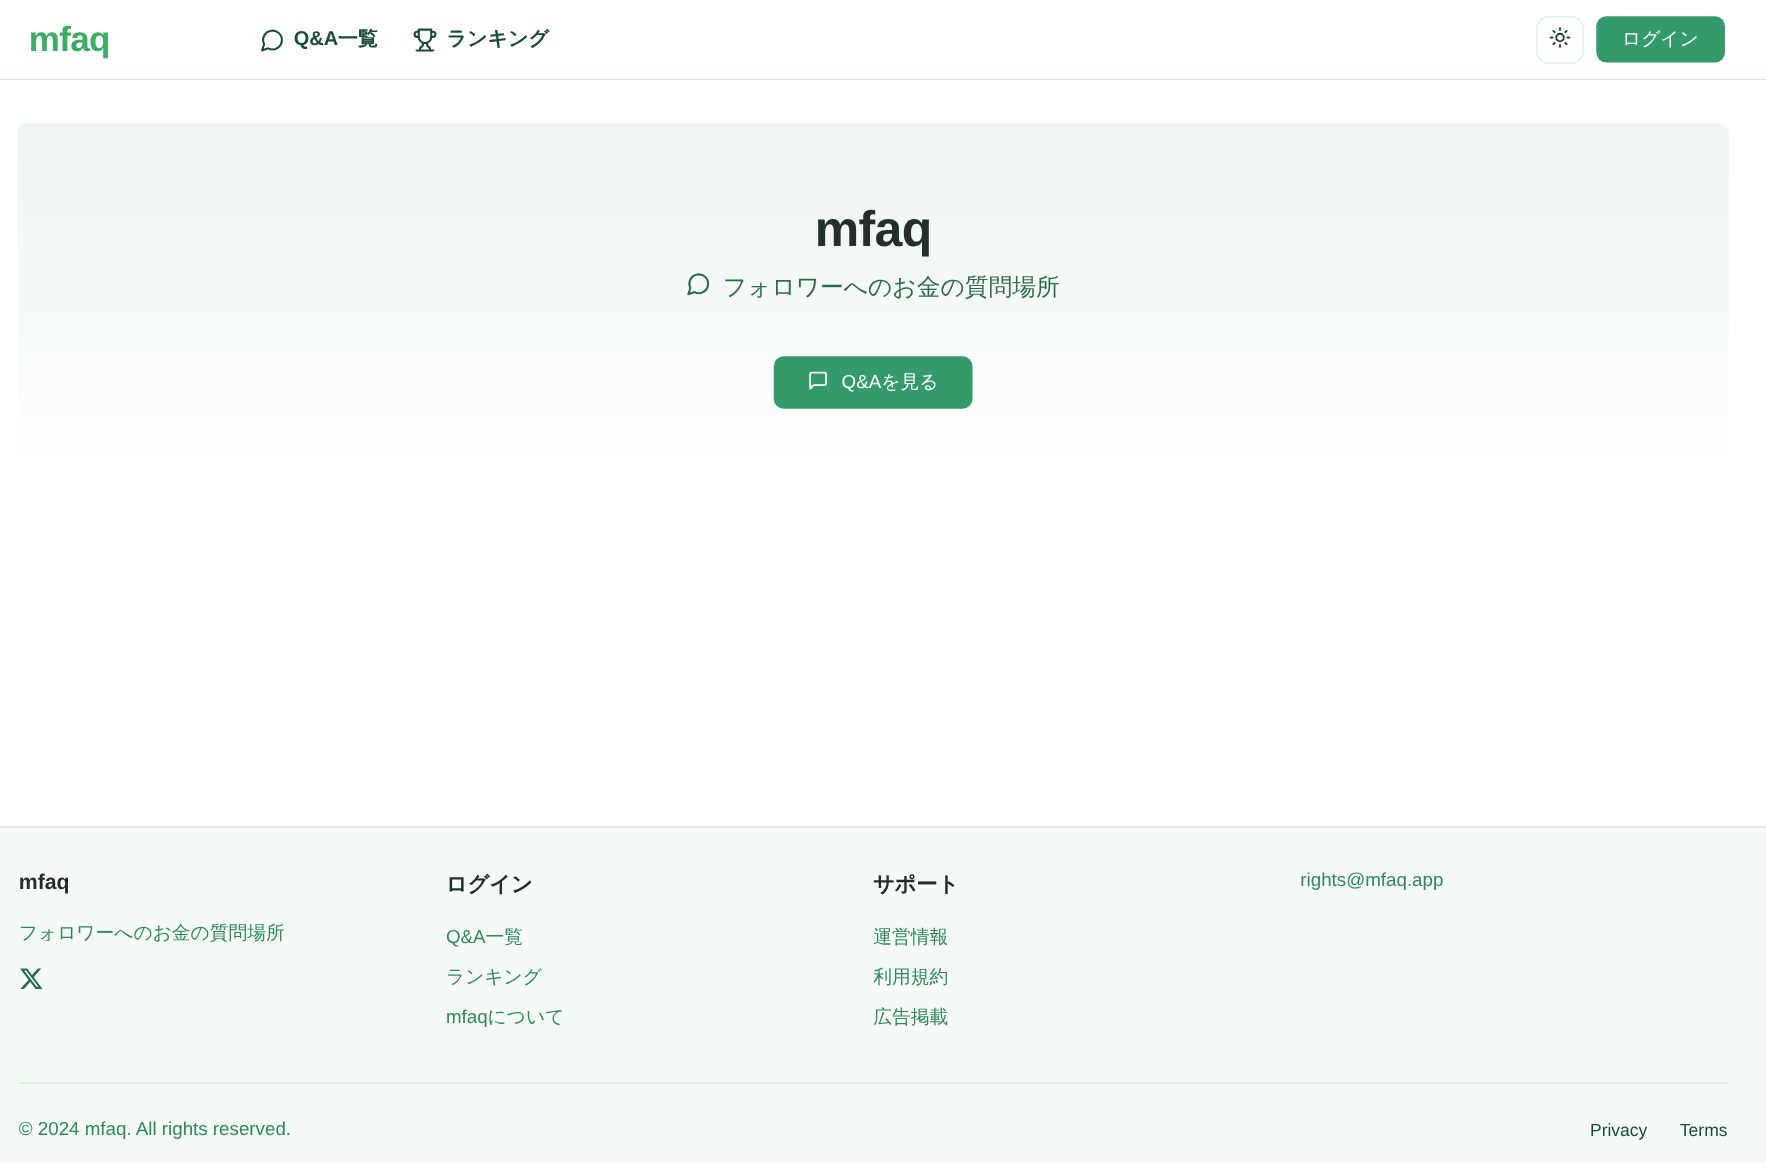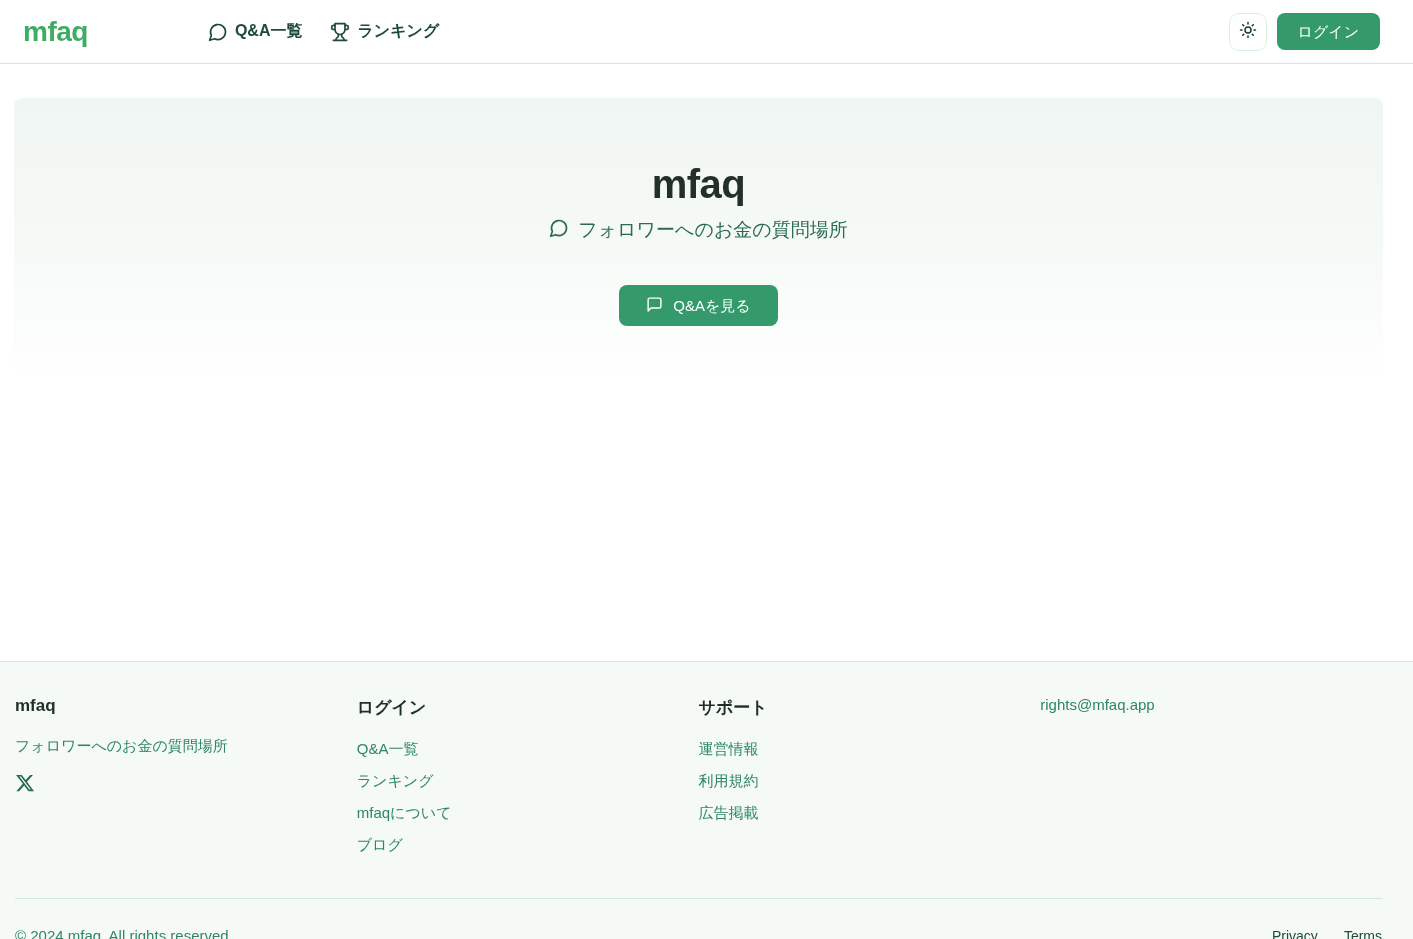--- a/index.html
+++ b/index.html
@@ -198,21 +198,20 @@
           </svg>
       </a>
     </div>
 
     <div>
       <h3 class="footer-heading">ログイン</h3>
       <ul class="footer-links">
         <li><a class="footer-link">Q&amp;A一覧</a></li>
         <li><a class="footer-link">ランキング</a></li>
         <li><a class="footer-link">mfaqについて</a></li>
-        <li><a class="footer-link">ブログ</a></li>
       </ul>
     </div>
 
     <div>
       <h3 class="footer-heading">サポート</h3>
       <ul class="footer-links">
         <li><a class="footer-link">運営情報</a></li>
         <li><a class="footer-link">利用規約</a></li>
         <li><a class="footer-link">広告掲載</a></li>
       </ul>

